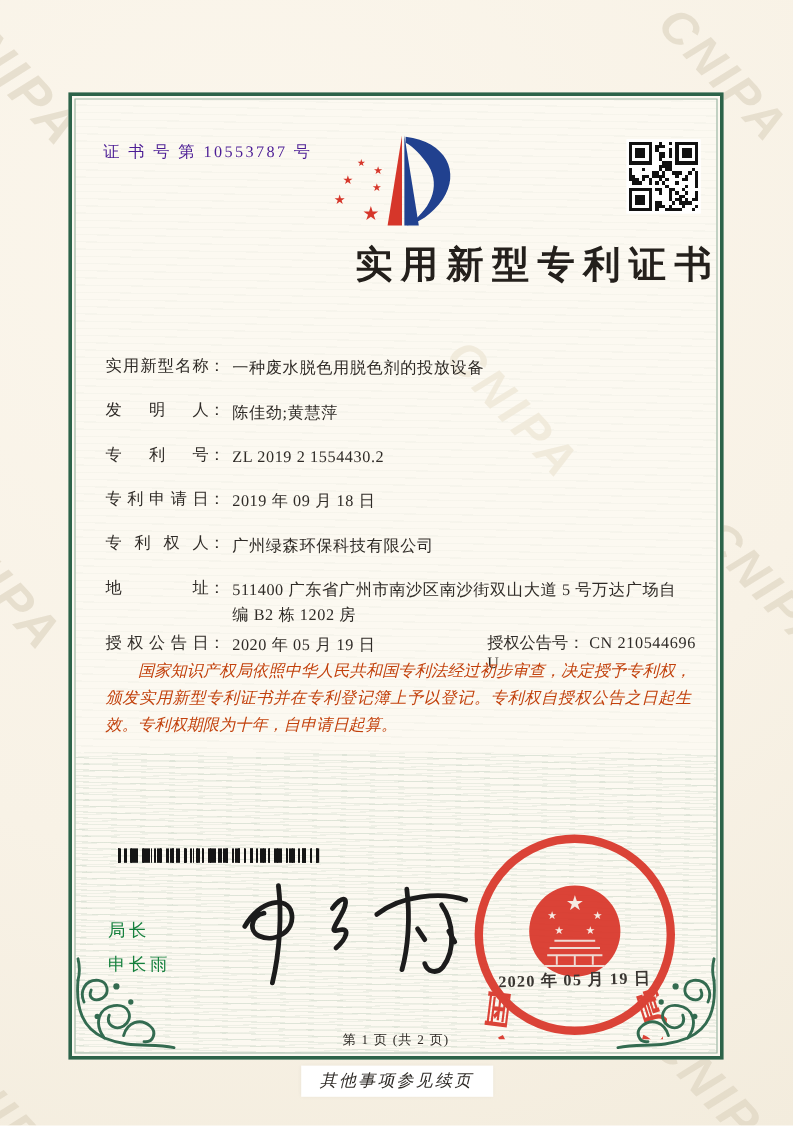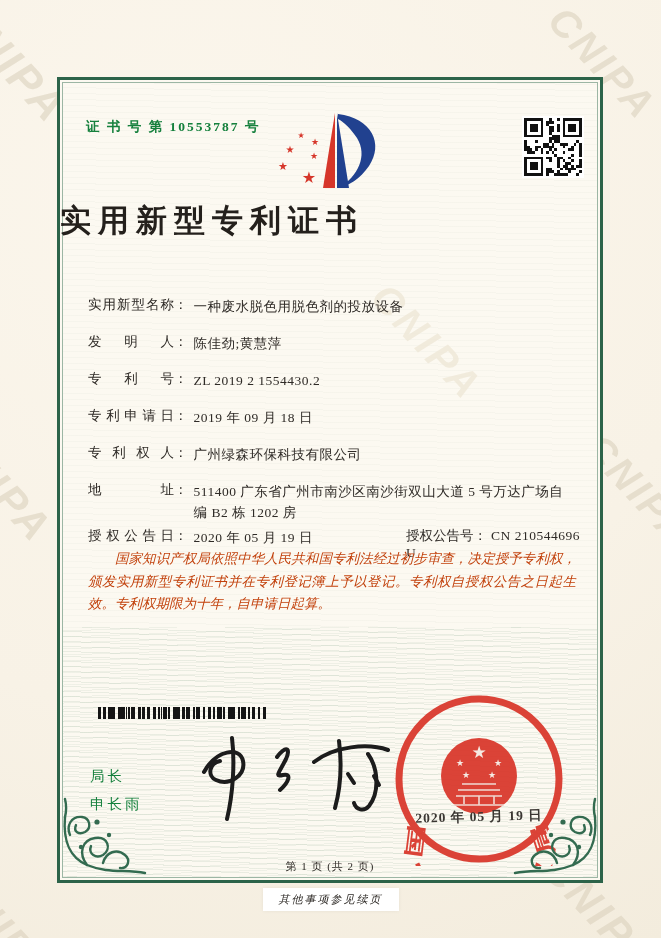--- a/index.html
+++ b/index.html
@@ -13,25 +13,25 @@
          border:3px solid #2c6349;background:#fcf9f1;
          box-shadow:inset 0 0 0 2px #fcf9f1, inset 0 0 0 3px #9cb6a4;}
   .waves{position:absolute;left:3px;right:3px;bottom:3px;height:250px;pointer-events:none;
          background:repeating-linear-gradient(2deg, rgba(110,150,120,.13) 0 1px, transparent 1px 5px),
                     repeating-linear-gradient(-2deg, rgba(110,150,120,.09) 0 1px, transparent 1px 6px);}
   .waves-top{position:absolute;left:3px;right:3px;top:3px;height:545px;pointer-events:none;
          background:repeating-linear-gradient(1deg, rgba(140,160,140,.05) 0 1px, transparent 1px 6px);}
   .wm-inner{position:absolute;left:335px;top:195px;font-family:"Liberation Sans","DejaVu Sans",sans-serif;
       font-weight:bold;font-style:italic;font-size:40px;letter-spacing:4px;color:#efe8d8;opacity:.8;
       transform:rotate(47deg);transform-origin:left top;}
-  .cert-no{position:absolute;left:26px;top:38px;font-size:13.5px;color:#15803d;letter-spacing:2px;font-weight:bold;}
+  .cert-no{position:absolute;left:26px;top:38px;font-size:13.5px;color:#4c1d95;letter-spacing:2px;}
   .logo{position:absolute;left:212px;top:28px;width:130px;height:84px;}
   .qr{position:absolute;right:16px;top:36px;width:58px;height:58px;background:#fff;padding:2px;}
   .qr svg{width:100%;height:100%;display:block;}
-  .title{position:absolute;left:0;right:0;top:120px;text-align:left;font-size:31px;
+  .title{position:absolute;left:0;right:0;top:120px;text-align:right;font-size:31px;
          font-weight:bold;color:#24201c;letter-spacing:7px;}
   .fields{position:absolute;left:28px;top:208px;right:20px;font-size:13.5px;color:#2f2b27;}
   .row{position:absolute;left:0;right:0;}
   .lab{display:inline-block;width:86px;text-align:justify;text-align-last:justify;vertical-align:top;}
   .colon{display:inline-block;vertical-align:top;}
   .val{display:inline-block;vertical-align:top;margin-left:6px;max-width:378px;line-height:21px;letter-spacing:.5px;}
   .grant-no{position:absolute;left:318px;top:0;}
   .paras{position:absolute;left:28px;right:24px;top:468px;font-size:13.5px;color:#c2410c;
          font-style:italic;line-height:22.5px;text-align:justify;}
   .paras p{margin:0;text-indent:2em;}
@@ -39,21 +39,21 @@
      background:repeating-linear-gradient(90deg,#151515 0 2px,transparent 2px 5px),
                 repeating-linear-gradient(90deg,#151515 0 1px,transparent 1px 7px),
                 repeating-linear-gradient(90deg,#151515 0 3px,transparent 3px 11px);}
   .signer{position:absolute;left:30px;top:682px;font-size:14.5px;color:#15803d;letter-spacing:3px;line-height:28px;}
   .signature{position:absolute;left:128px;top:652px;width:215px;height:95px;}
   .seal{position:absolute;left:332px;top:612px;width:174px;height:174px;}
   .seal-date{position:absolute;left:50%;top:116px;transform:translateX(-50%) rotate(-1.5deg);
      font-size:13.5px;font-weight:bold;color:#3a3632;white-space:nowrap;letter-spacing:1px;}
   .page-ind{position:absolute;left:0;right:0;top:779px;text-align:center;font-size:11px;color:#2f2b27;letter-spacing:1px;}
   .footer-note{position:absolute;left:50%;top:888px;transform:translateX(-50%);
-     background:#ffffff;padding:4px 16px;font-size:11px;font-style:italic;color:#2f2b27;letter-spacing:2px;box-shadow:0 0 4px rgba(0,0,0,.06);}
+     background:#ffffff;padding:4px 16px;font-size:14px;font-style:italic;color:#2f2b27;letter-spacing:2px;box-shadow:0 0 4px rgba(0,0,0,.06);}
   .flourish{position:absolute;width:92px;height:92px;bottom:-3px;}
   .flourish.bl{left:-3px;}
   .flourish.br{right:-3px;transform:scaleX(-1);}
 </style>
 </head>
 <body>
 
 <div class="page">
 
   <div class="wm" style="left:-24px;top:-10px;font-size:44px;">CNIPA</div>

